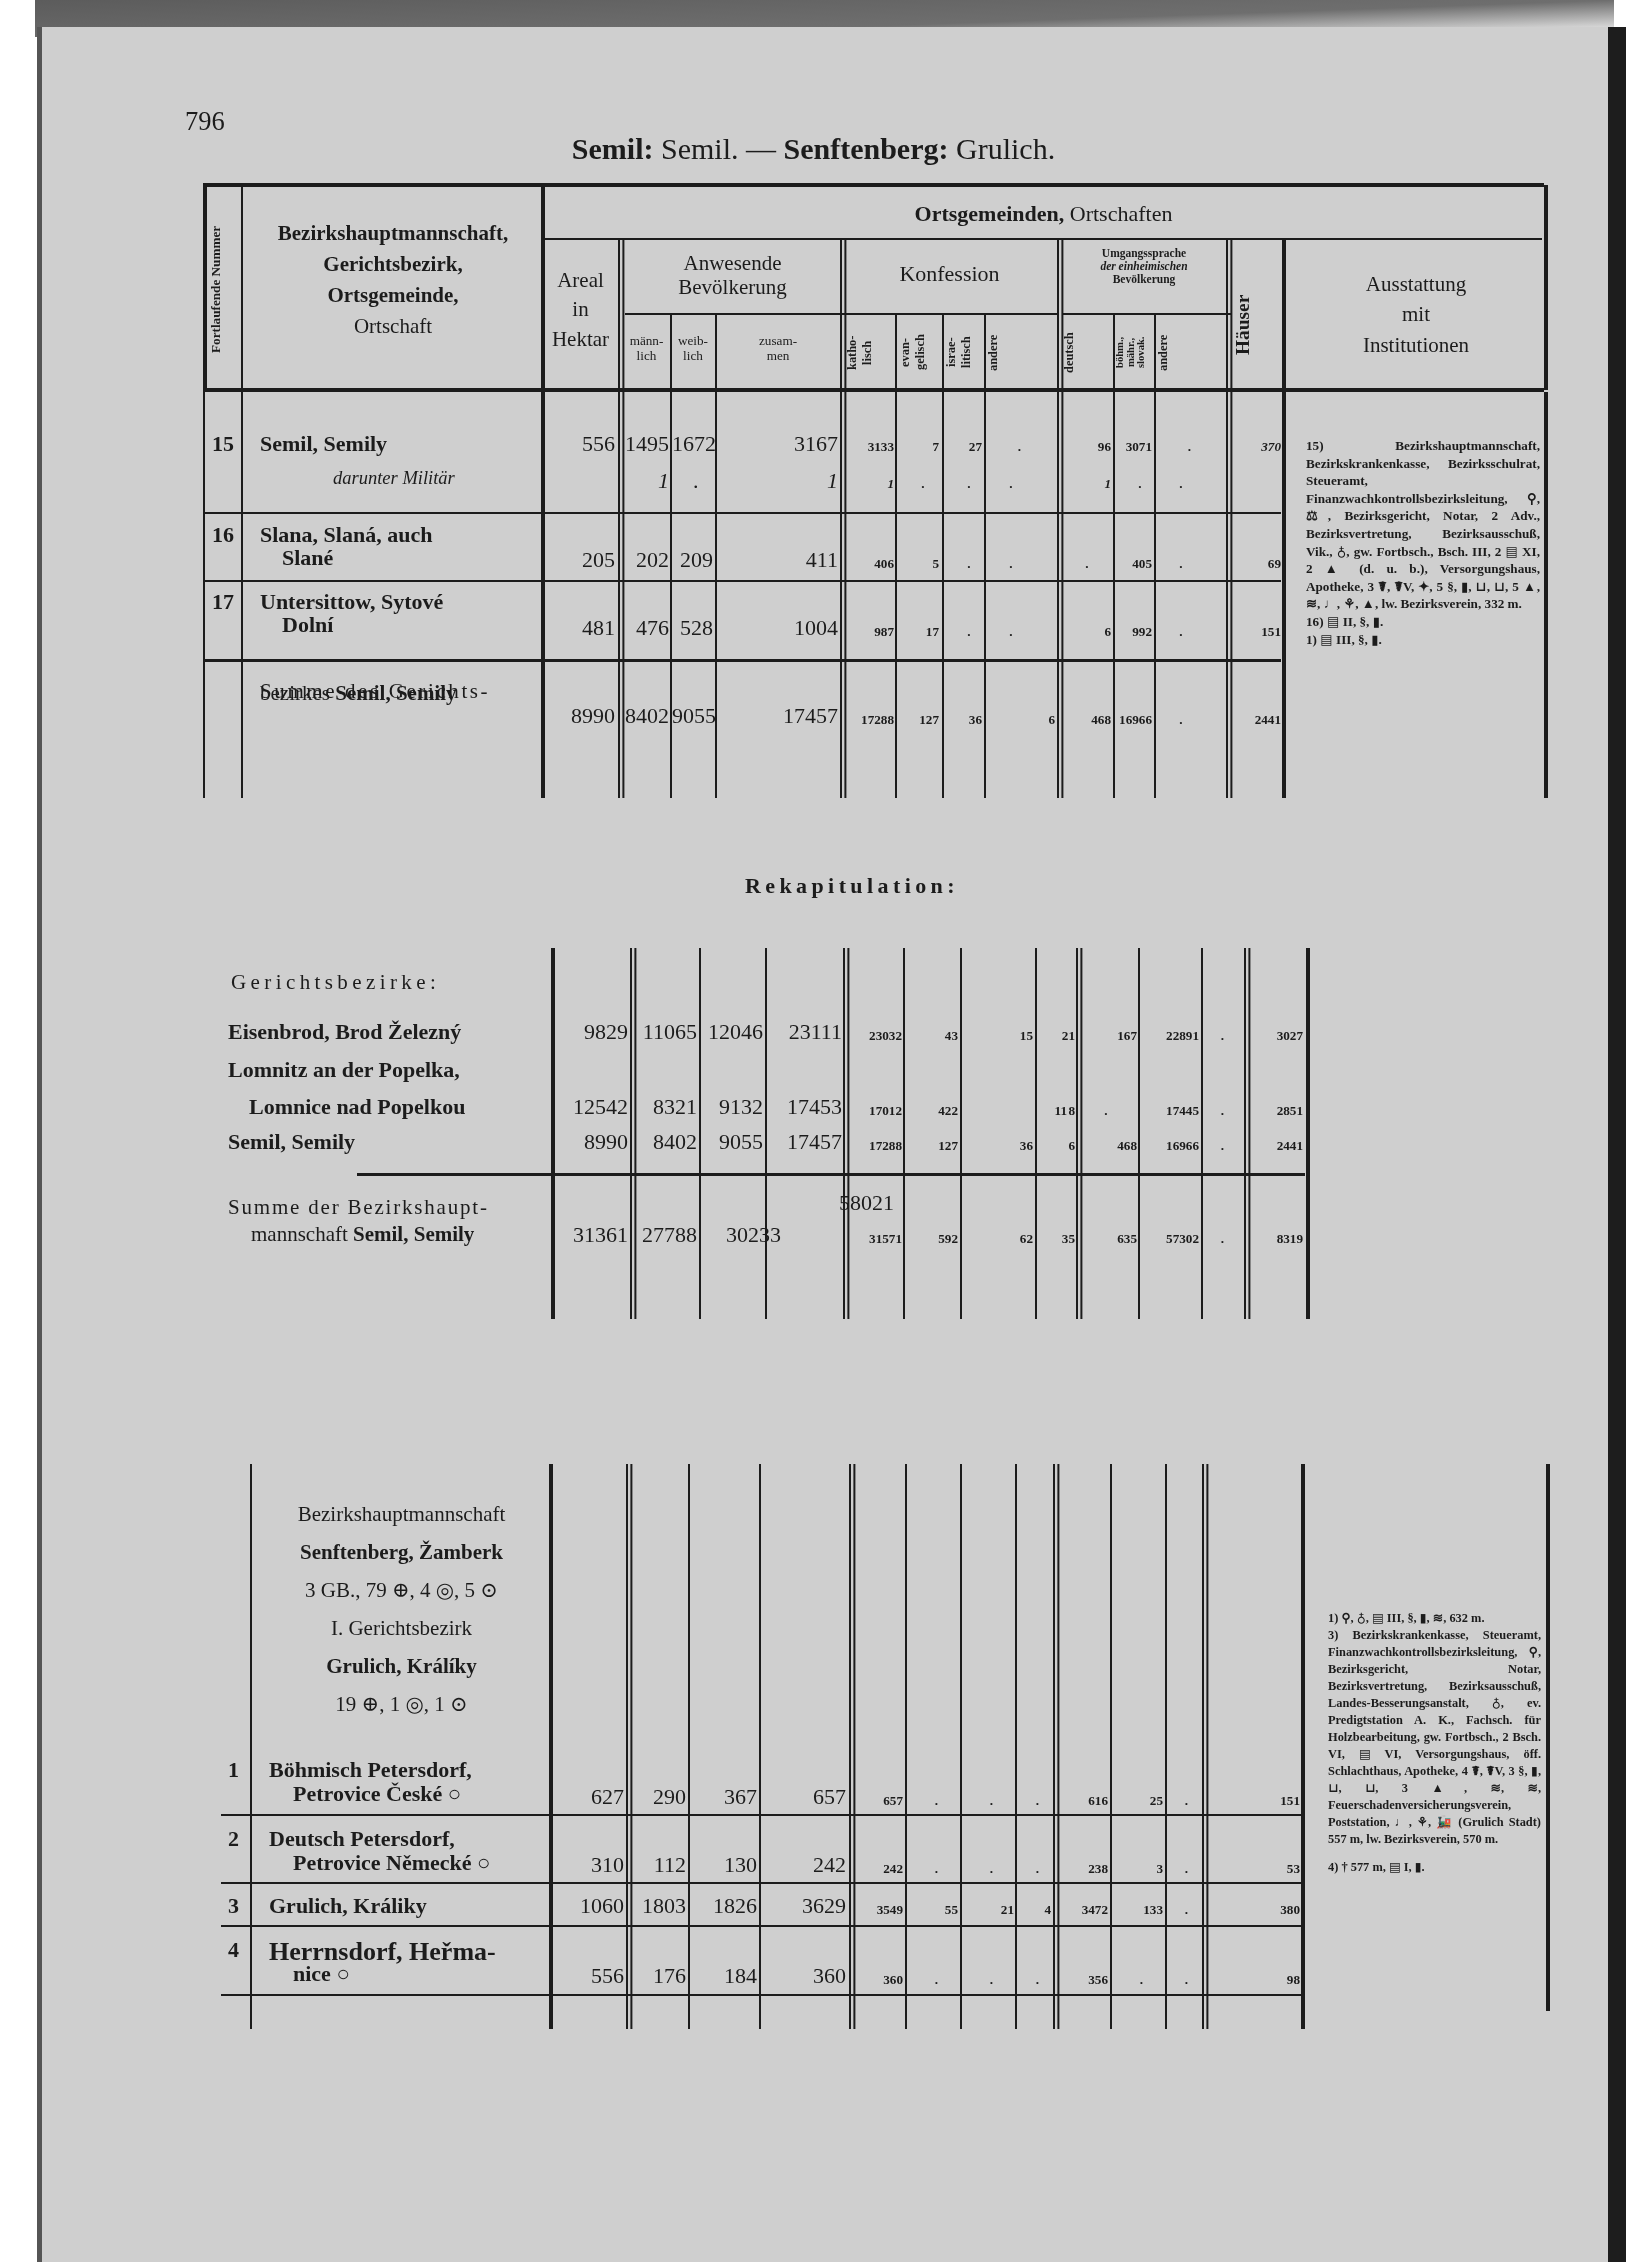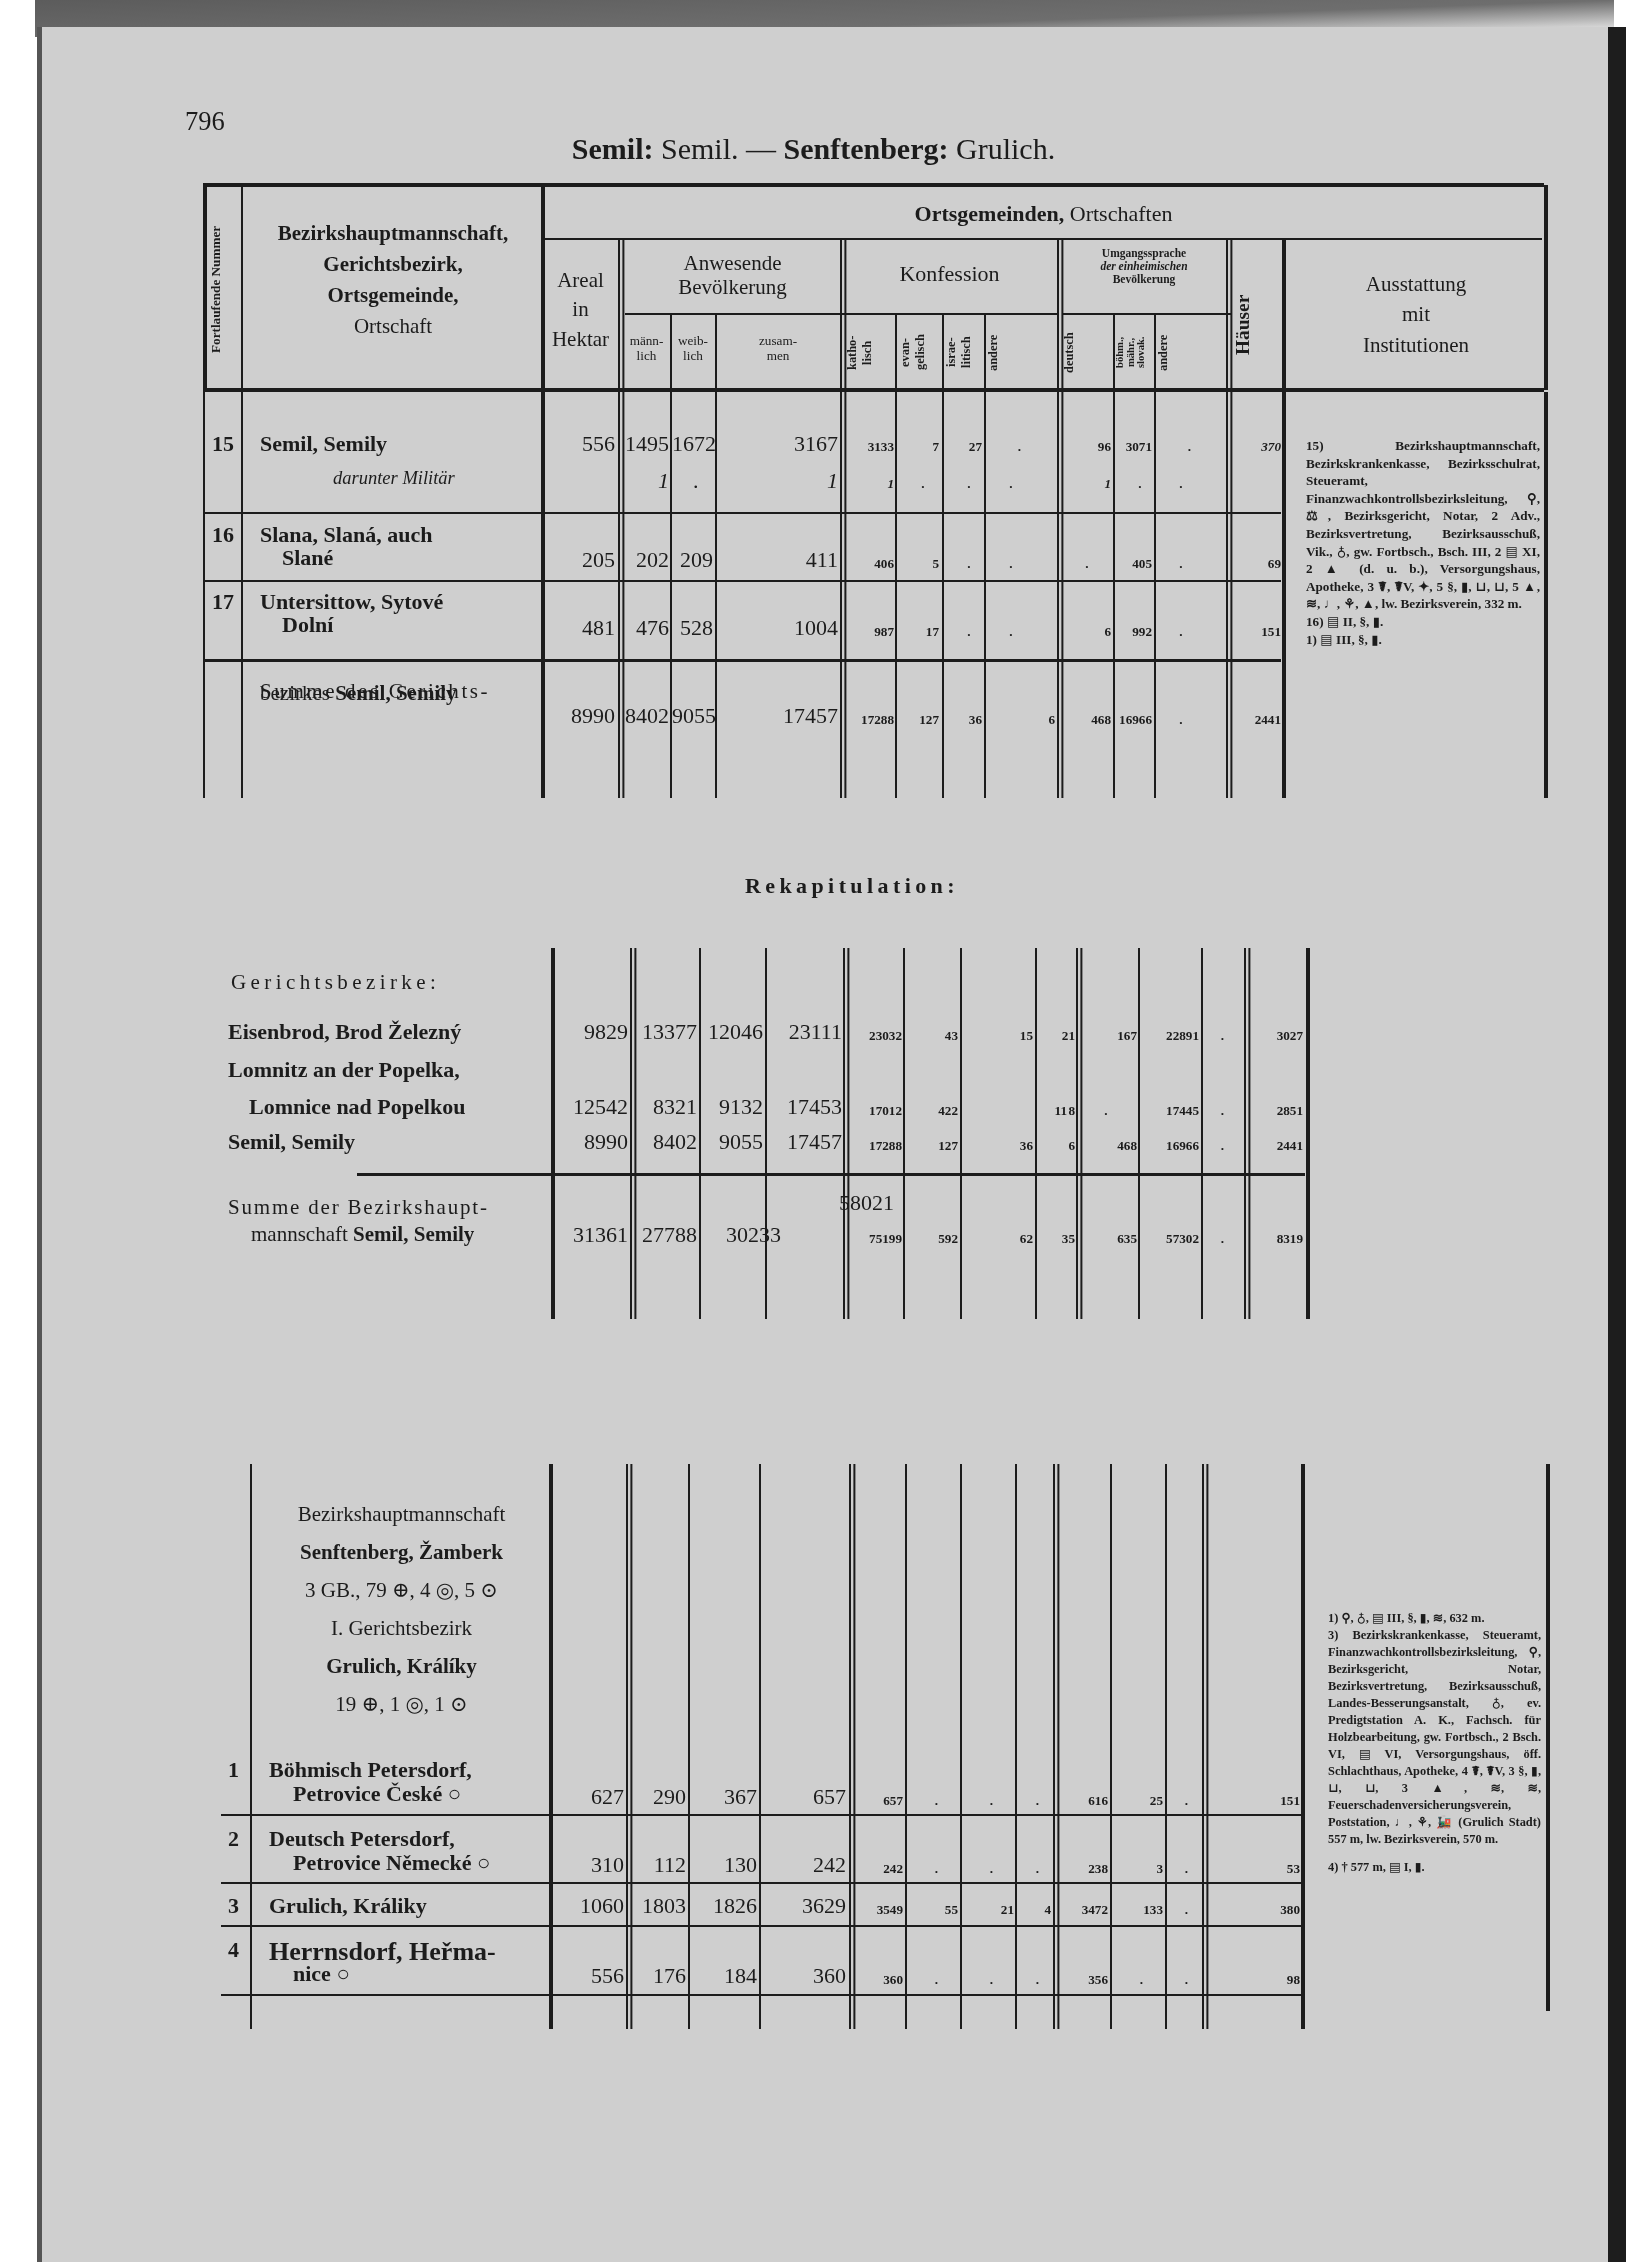--- a/index.html
+++ b/index.html
@@ -242,21 +242,21 @@
 <div class="vr" style="left:1201px;top:948px;height:371px;"></div>
 <div class="vr dbl" style="left:1244px;top:948px;height:371px;"></div>
 <div class="vr thick" style="left:1306px;top:948px;height:371px;"></div>
 <div class="rule" style="left:357px;top:1173px;width:948px;height:2.6px;"></div>
 
 <div class="txt" style="left:231px;top:970px;font-size:21px;letter-spacing:4.4px;">Gerichtsbezirke:</div>
 
 <div>
   <div class="txt bold" style="left:228px;top:1019px;font-size:22px;">Eisenbrod, Brod Železný</div>
   <div class="num" style="left:554px;width:74px;top:1019px;">9829</div>
-  <div class="num" style="left:633px;width:64px;top:1019px;">13377</div>
+  <div class="num" style="left:633px;width:64px;top:1019px;">11065</div>
   <div class="num" style="left:700px;width:63px;top:1019px;">12046</div>
   <div class="num" style="left:767px;width:75px;top:1019px;">23111</div>
   <div class="snum" style="left:847px;width:55px;top:1028px;">23032</div>
   <div class="snum" style="left:905px;width:53px;top:1028px;">43</div>
   <div class="snum" style="left:962px;width:71px;top:1028px;">15</div>
   <div class="snum" style="left:1037px;width:38px;top:1028px;">21</div>
   <div class="snum" style="left:1081px;width:56px;top:1028px;">167</div>
   <div class="snum" style="left:1140px;width:59px;top:1028px;">22891</div>
   <div class="snum" style="left:1202px;width:22px;top:1028px;">.</div>
   <div class="snum" style="left:1247px;width:56px;top:1028px;">3027</div>
@@ -292,21 +292,21 @@
   <div class="snum" style="left:1202px;width:22px;top:1138px;">.</div>
   <div class="snum" style="left:1247px;width:56px;top:1138px;">2441</div>
 </div>
 <div>
   <div class="txt" style="left:228px;top:1195px;font-size:21px;letter-spacing:1.8px;">Summe der Bezirkshaupt-</div>
   <div class="txt" style="left:251px;top:1222px;font-size:21px;"><span>mannschaft </span><b>Semil, Semily</b></div>
   <div class="num" style="left:554px;width:74px;top:1222px;">31361</div>
   <div class="num" style="left:633px;width:64px;top:1222px;">27788</div>
   <div class="num" style="left:700px;width:63px;top:1222px;padding-left:18px;">30233</div>
   <div class="num" style="left:767px;width:95px;top:1190px;margin-left:32px;">58021</div>
-  <div class="snum" style="left:847px;width:55px;top:1231px;">75199</div>
+  <div class="snum" style="left:847px;width:55px;top:1231px;">31571</div>
   <div class="snum" style="left:905px;width:53px;top:1231px;">592</div>
   <div class="snum" style="left:962px;width:71px;top:1231px;">62</div>
   <div class="snum" style="left:1037px;width:38px;top:1231px;">35</div>
   <div class="snum" style="left:1081px;width:56px;top:1231px;">635</div>
   <div class="snum" style="left:1140px;width:59px;top:1231px;">57302</div>
   <div class="snum" style="left:1202px;width:22px;top:1231px;">.</div>
   <div class="snum" style="left:1247px;width:56px;top:1231px;">8319</div>
 </div>
 
 <div class="vr" style="left:250px;top:1464px;height:565px;"></div>

